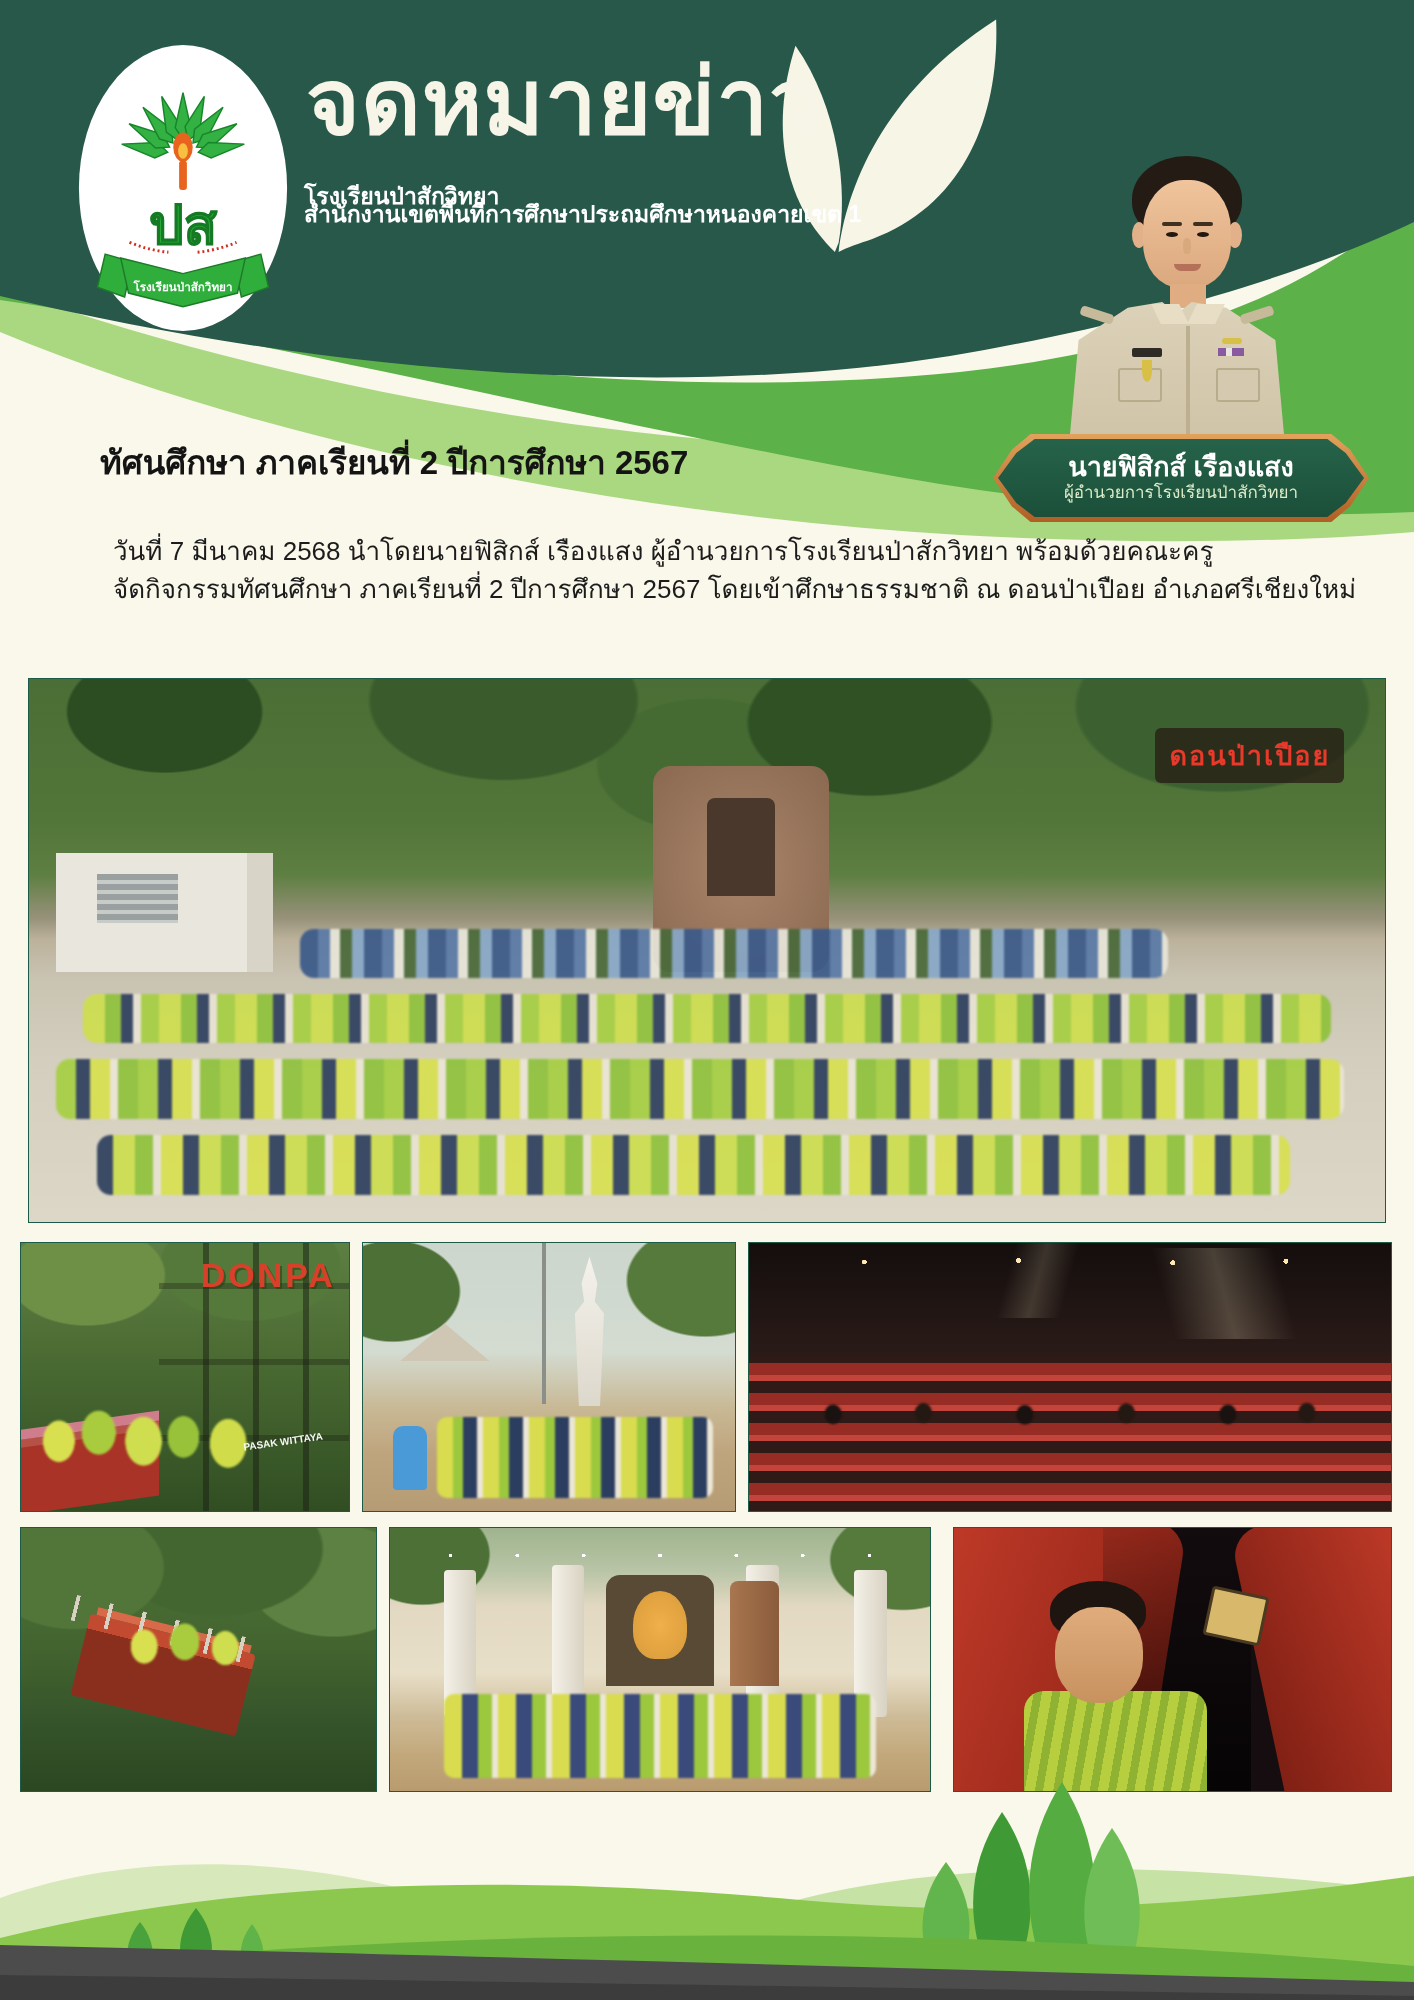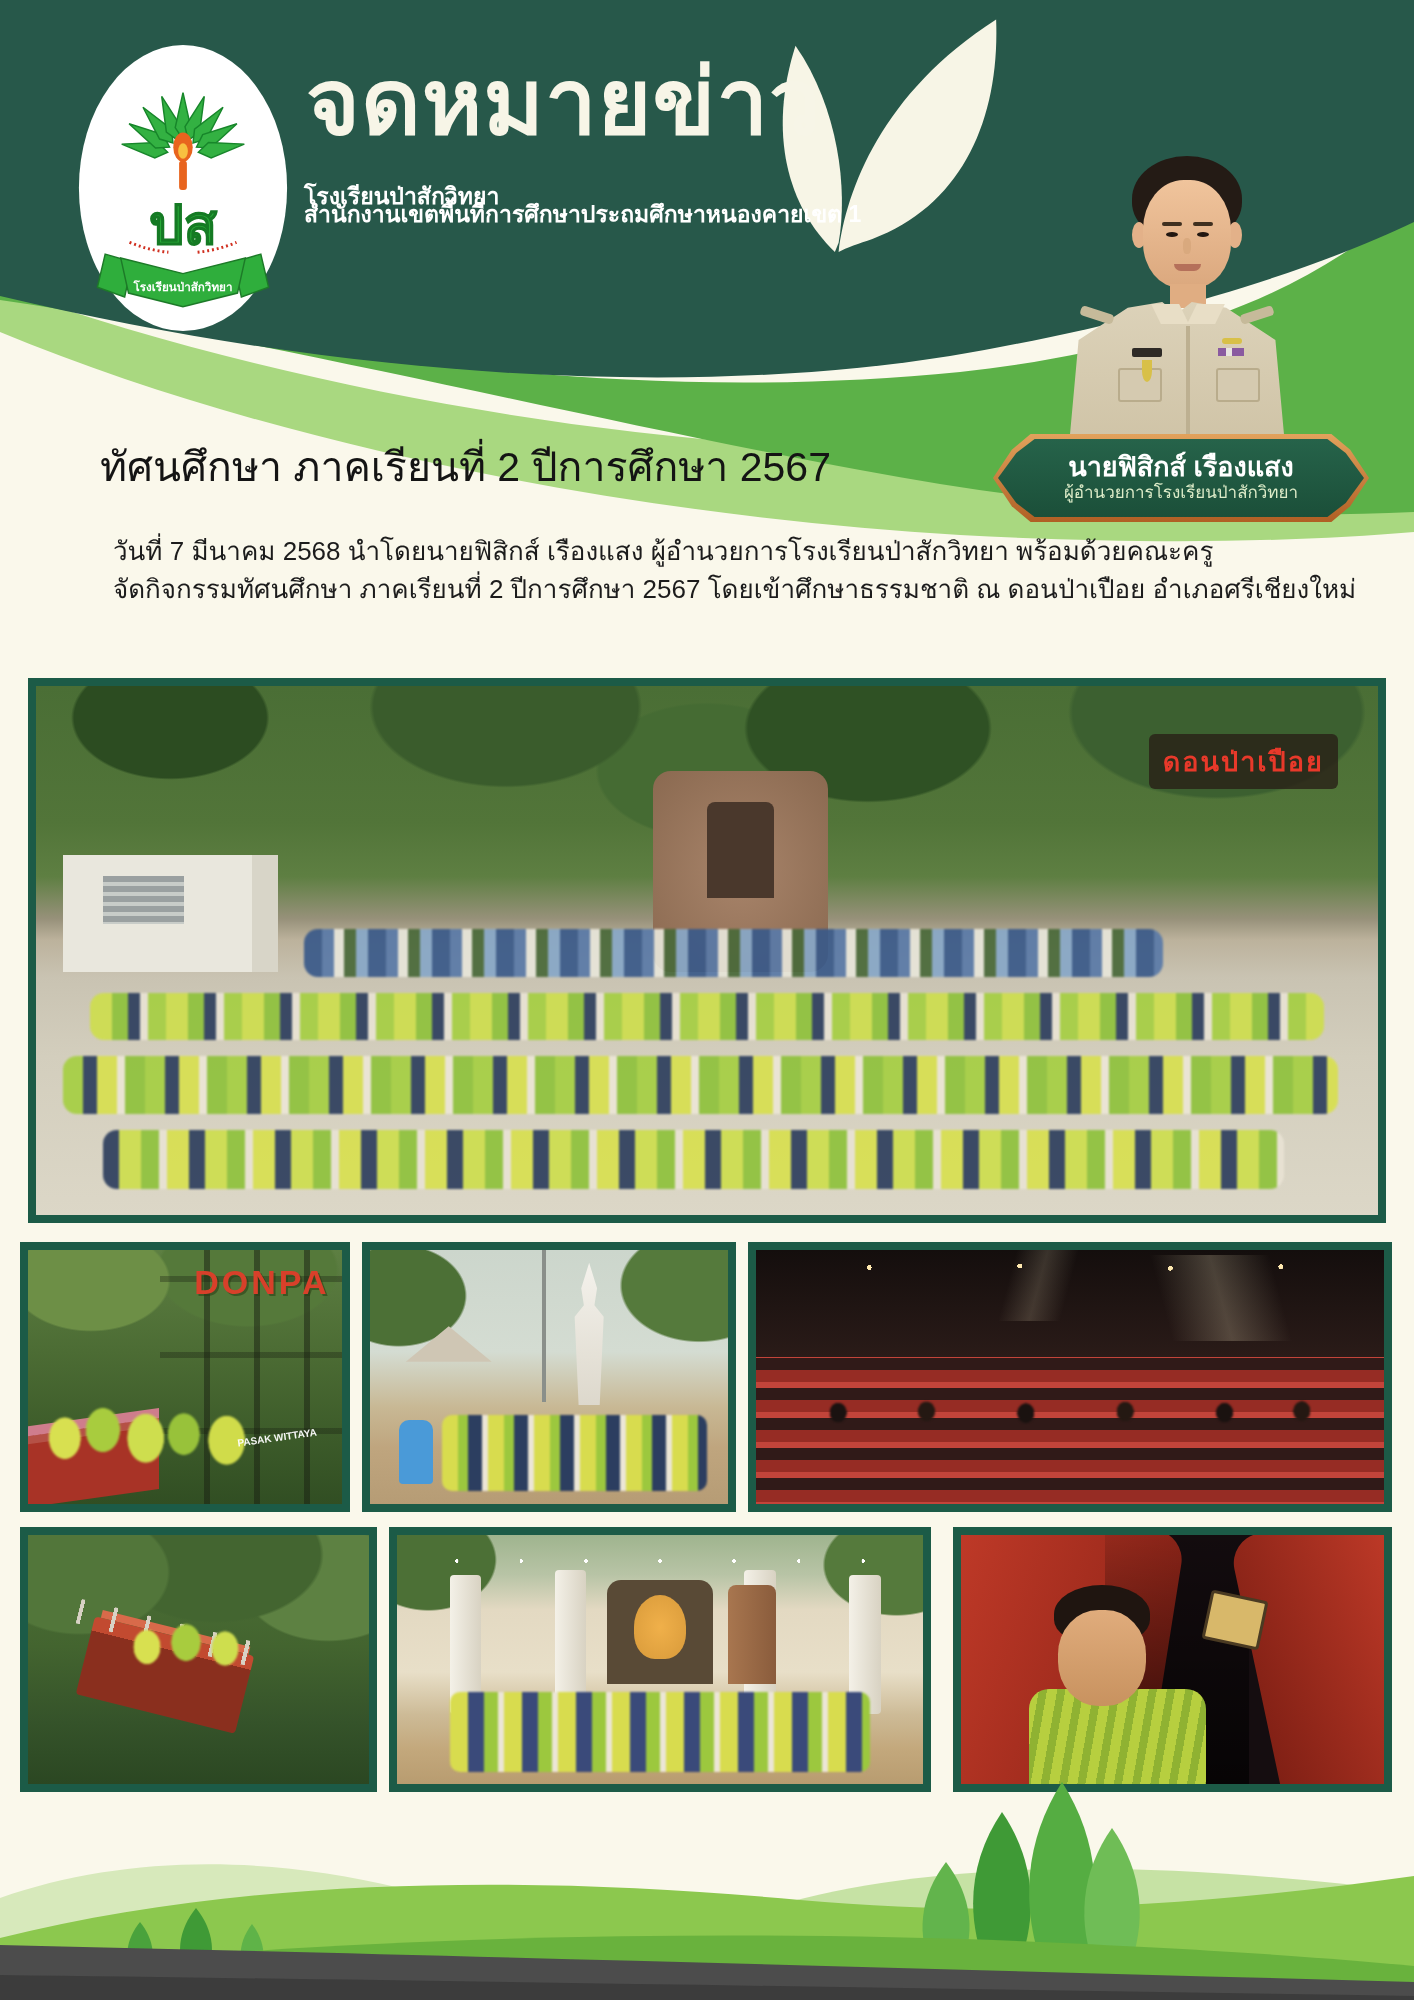--- a/index.html
+++ b/index.html
@@ -60,25 +60,25 @@
     clip-path:polygon(0% 50%,5% 18%,10% 0%,90% 0%,95% 18%,100% 50%,95% 82%,90% 100%,10% 100%,5% 82%);
     background:linear-gradient(180deg,#e2a25c,#b05f24);}
   .badge-inner{position:absolute;left:5px;top:5px;right:5px;bottom:5px;
     clip-path:polygon(0% 50%,5% 18%,10% 0%,90% 0%,95% 18%,100% 50%,95% 82%,90% 100%,10% 100%,5% 82%);
     background:linear-gradient(180deg,#26634a,#1b4f39);
     display:flex;flex-direction:column;align-items:center;justify-content:center;}
   .badge-name{font-size:27px;font-weight:800;color:#ffffff;line-height:30px;}
   .badge-role{font-size:17px;font-weight:400;color:#dcebc8;line-height:22px;}
   
   .headline{position:absolute;left:100px;top:443px;z-index:4;
-    font-size:41px;font-weight:400;color:#141414;line-height:1.2;}
+    font-size:33px;font-weight:700;color:#141414;line-height:1.2;}
   .body-text{position:absolute;left:100px;top:532px;width:1270px;z-index:4;
     font-size:26px;font-weight:400;color:#1c1c1c;line-height:38px;margin-left:13px;}
   
-  .frame{position:absolute;background:#1c5b47;padding:8px;box-sizing:border-box;}
+  .frame{position:absolute;background:#1c5b47;padding:1px;box-sizing:border-box;}
   .ph{position:relative;width:100%;height:100%;overflow:hidden;}
   .f-main{left:28px;top:678px;width:1358px;height:545px;}
   .f-r1c1{left:20px;top:1242px;width:330px;height:270px;}
   .f-r1c2{left:362px;top:1242px;width:374px;height:270px;}
   .f-r1c3{left:748px;top:1242px;width:644px;height:270px;}
   .f-r2c1{left:20px;top:1527px;width:357px;height:265px;}
   .f-r2c2{left:389px;top:1527px;width:542px;height:265px;}
   .f-r2c3{left:953px;top:1527px;width:439px;height:265px;}
   
   .main-ph{

